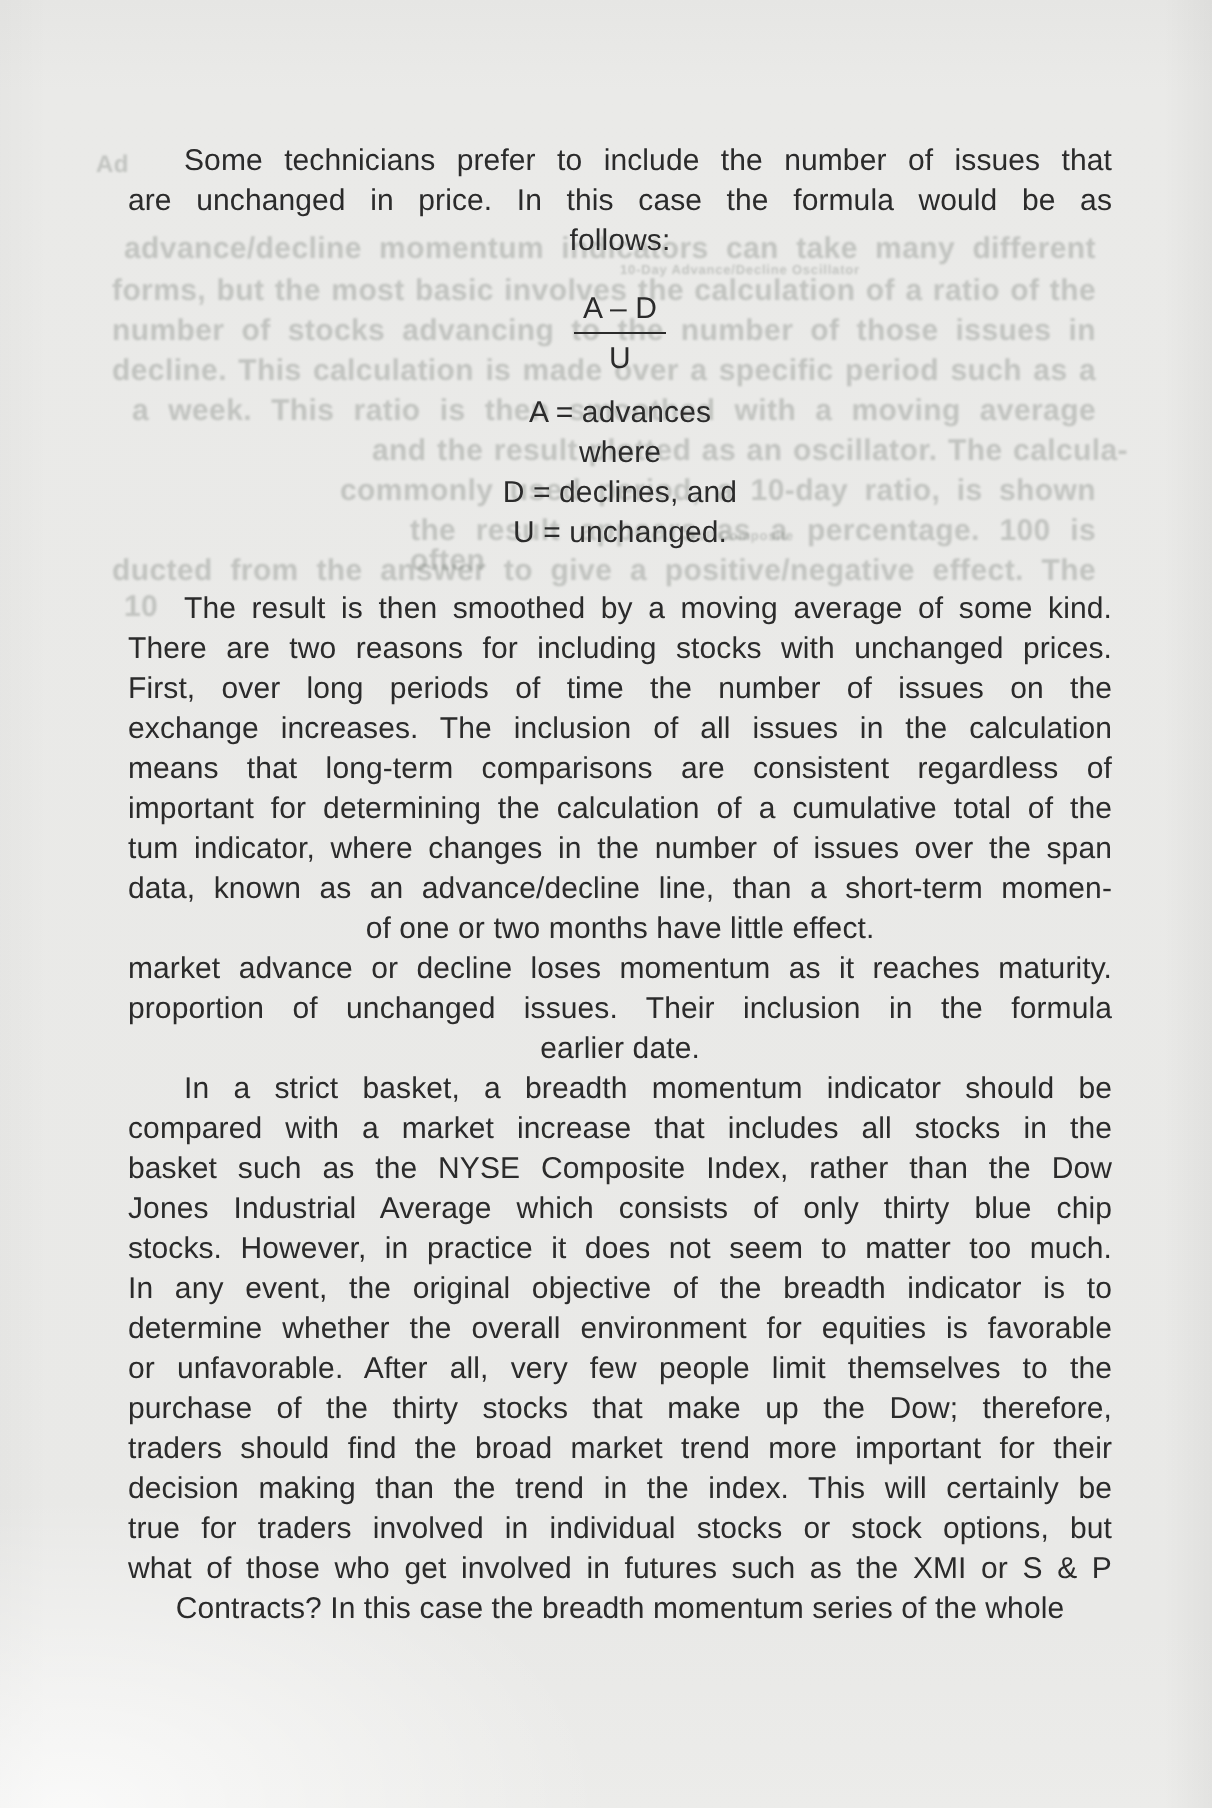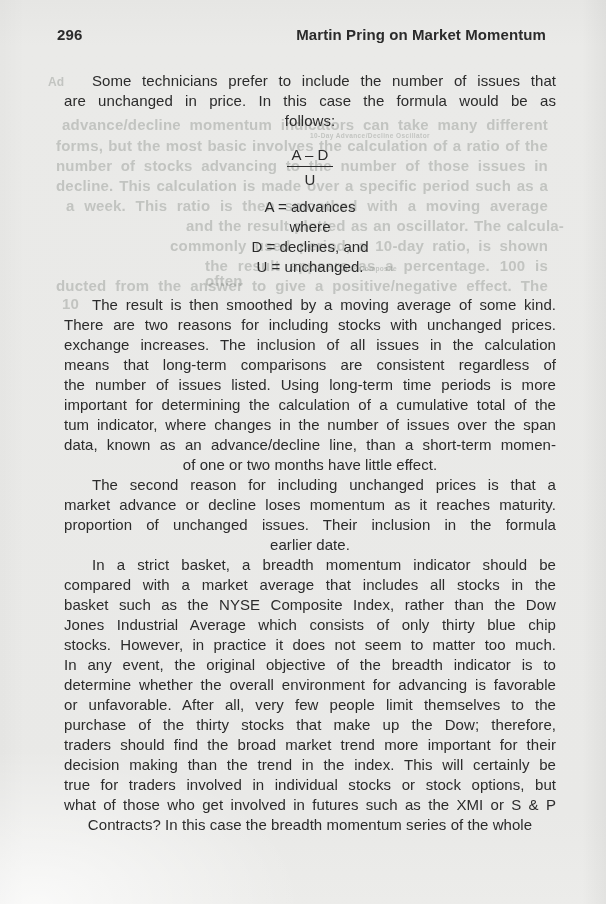--- a/index.html
+++ b/index.html
@@ -70,24 +70,20 @@
     <div class="gl g3">decline. This calculation is made over a specific period such as a</div>
     <div class="gl g4">a week. This ratio is then smoothed with a moving average</div>
     <div class="gl g5">and the result plotted as an oscillator. The calcula-</div>
     <div class="gl g6">commonly used period, a 10-day ratio, is shown</div>
     <div class="cap c1">S&amp;P Composite</div>
     <div class="gl g7">the result appears as a percentage. 100 is often</div>
     <div class="gl g8">ducted from the answer to give a positive/negative effect. The</div>
     <div class="gl g9">10</div>
   </div>
 
-  <div class="header-row">
-    <span>296</span>
-    <span>Martin Pring on Market Momentum</span>
-  </div>
 
   <div class="textcol">
 
     <div class="para">
       <div class="jl ind">Some technicians prefer to include the number of issues that</div>
       <div class="jl">are unchanged in price. In this case the formula would be as</div>
       <div class="ll">follows:</div>
     </div>
 
     <div class="formula-block">
@@ -100,44 +96,43 @@
     <div class="defs">
       <div class="ll">A = advances</div>
       <div class="ll">where</div>
       <div class="ll">D = declines, and</div>
       <div class="ll">U = unchanged.</div>
     </div>
 
     <div class="para">
       <div class="jl ind">The result is then smoothed by a moving average of some kind.</div>
       <div class="jl">There are two reasons for including stocks with unchanged prices.</div>
+      <div class="jl">First, over long periods of time the number of issues on the</div>
       <div class="jl">exchange increases. The inclusion of all issues in the calculation</div>
       <div class="jl">means that long-term comparisons are consistent regardless of</div>
-      <div class="jl">the number of issues listed. Using long-term time periods is more</div>
       <div class="jl">important for determining the calculation of a cumulative total of the</div>
       <div class="jl">tum indicator, where changes in the number of issues over the span</div>
       <div class="jl">data, known as an advance/decline line, than a short-term momen-</div>
       <div class="ll">of one or two months have little effect.</div>
     </div>
 
     <div class="para">
-      <div class="jl ind">The second reason for including unchanged prices is that a</div>
       <div class="jl">market advance or decline loses momentum as it reaches maturity.</div>
       <div class="jl">proportion of unchanged issues. Their inclusion in the formula</div>
       <div class="ll">earlier date.</div>
     </div>
 
     <div class="para">
       <div class="jl ind">In a strict basket, a breadth momentum indicator should be</div>
-      <div class="jl">compared with a market average that includes all stocks in the</div>
+      <div class="jl">compared with a market increase that includes all stocks in the</div>
       <div class="jl">basket such as the NYSE Composite Index, rather than the Dow</div>
       <div class="jl">Jones Industrial Average which consists of only thirty blue chip</div>
       <div class="jl">stocks. However, in practice it does not seem to matter too much.</div>
       <div class="jl">In any event, the original objective of the breadth indicator is to</div>
-      <div class="jl">determine whether the overall environment for advancing is favorable</div>
+      <div class="jl">determine whether the overall environment for equities is favorable</div>
       <div class="jl">or unfavorable. After all, very few people limit themselves to the</div>
       <div class="jl">purchase of the thirty stocks that make up the Dow; therefore,</div>
       <div class="jl">traders should find the broad market trend more important for their</div>
       <div class="jl">decision making than the trend in the index. This will certainly be</div>
       <div class="jl">true for traders involved in individual stocks or stock options, but</div>
       <div class="jl">what of those who get involved in futures such as the XMI or S &amp; P</div>
       <div class="ll">Contracts? In this case the breadth momentum series of the whole</div>
     </div>
 
   </div>

